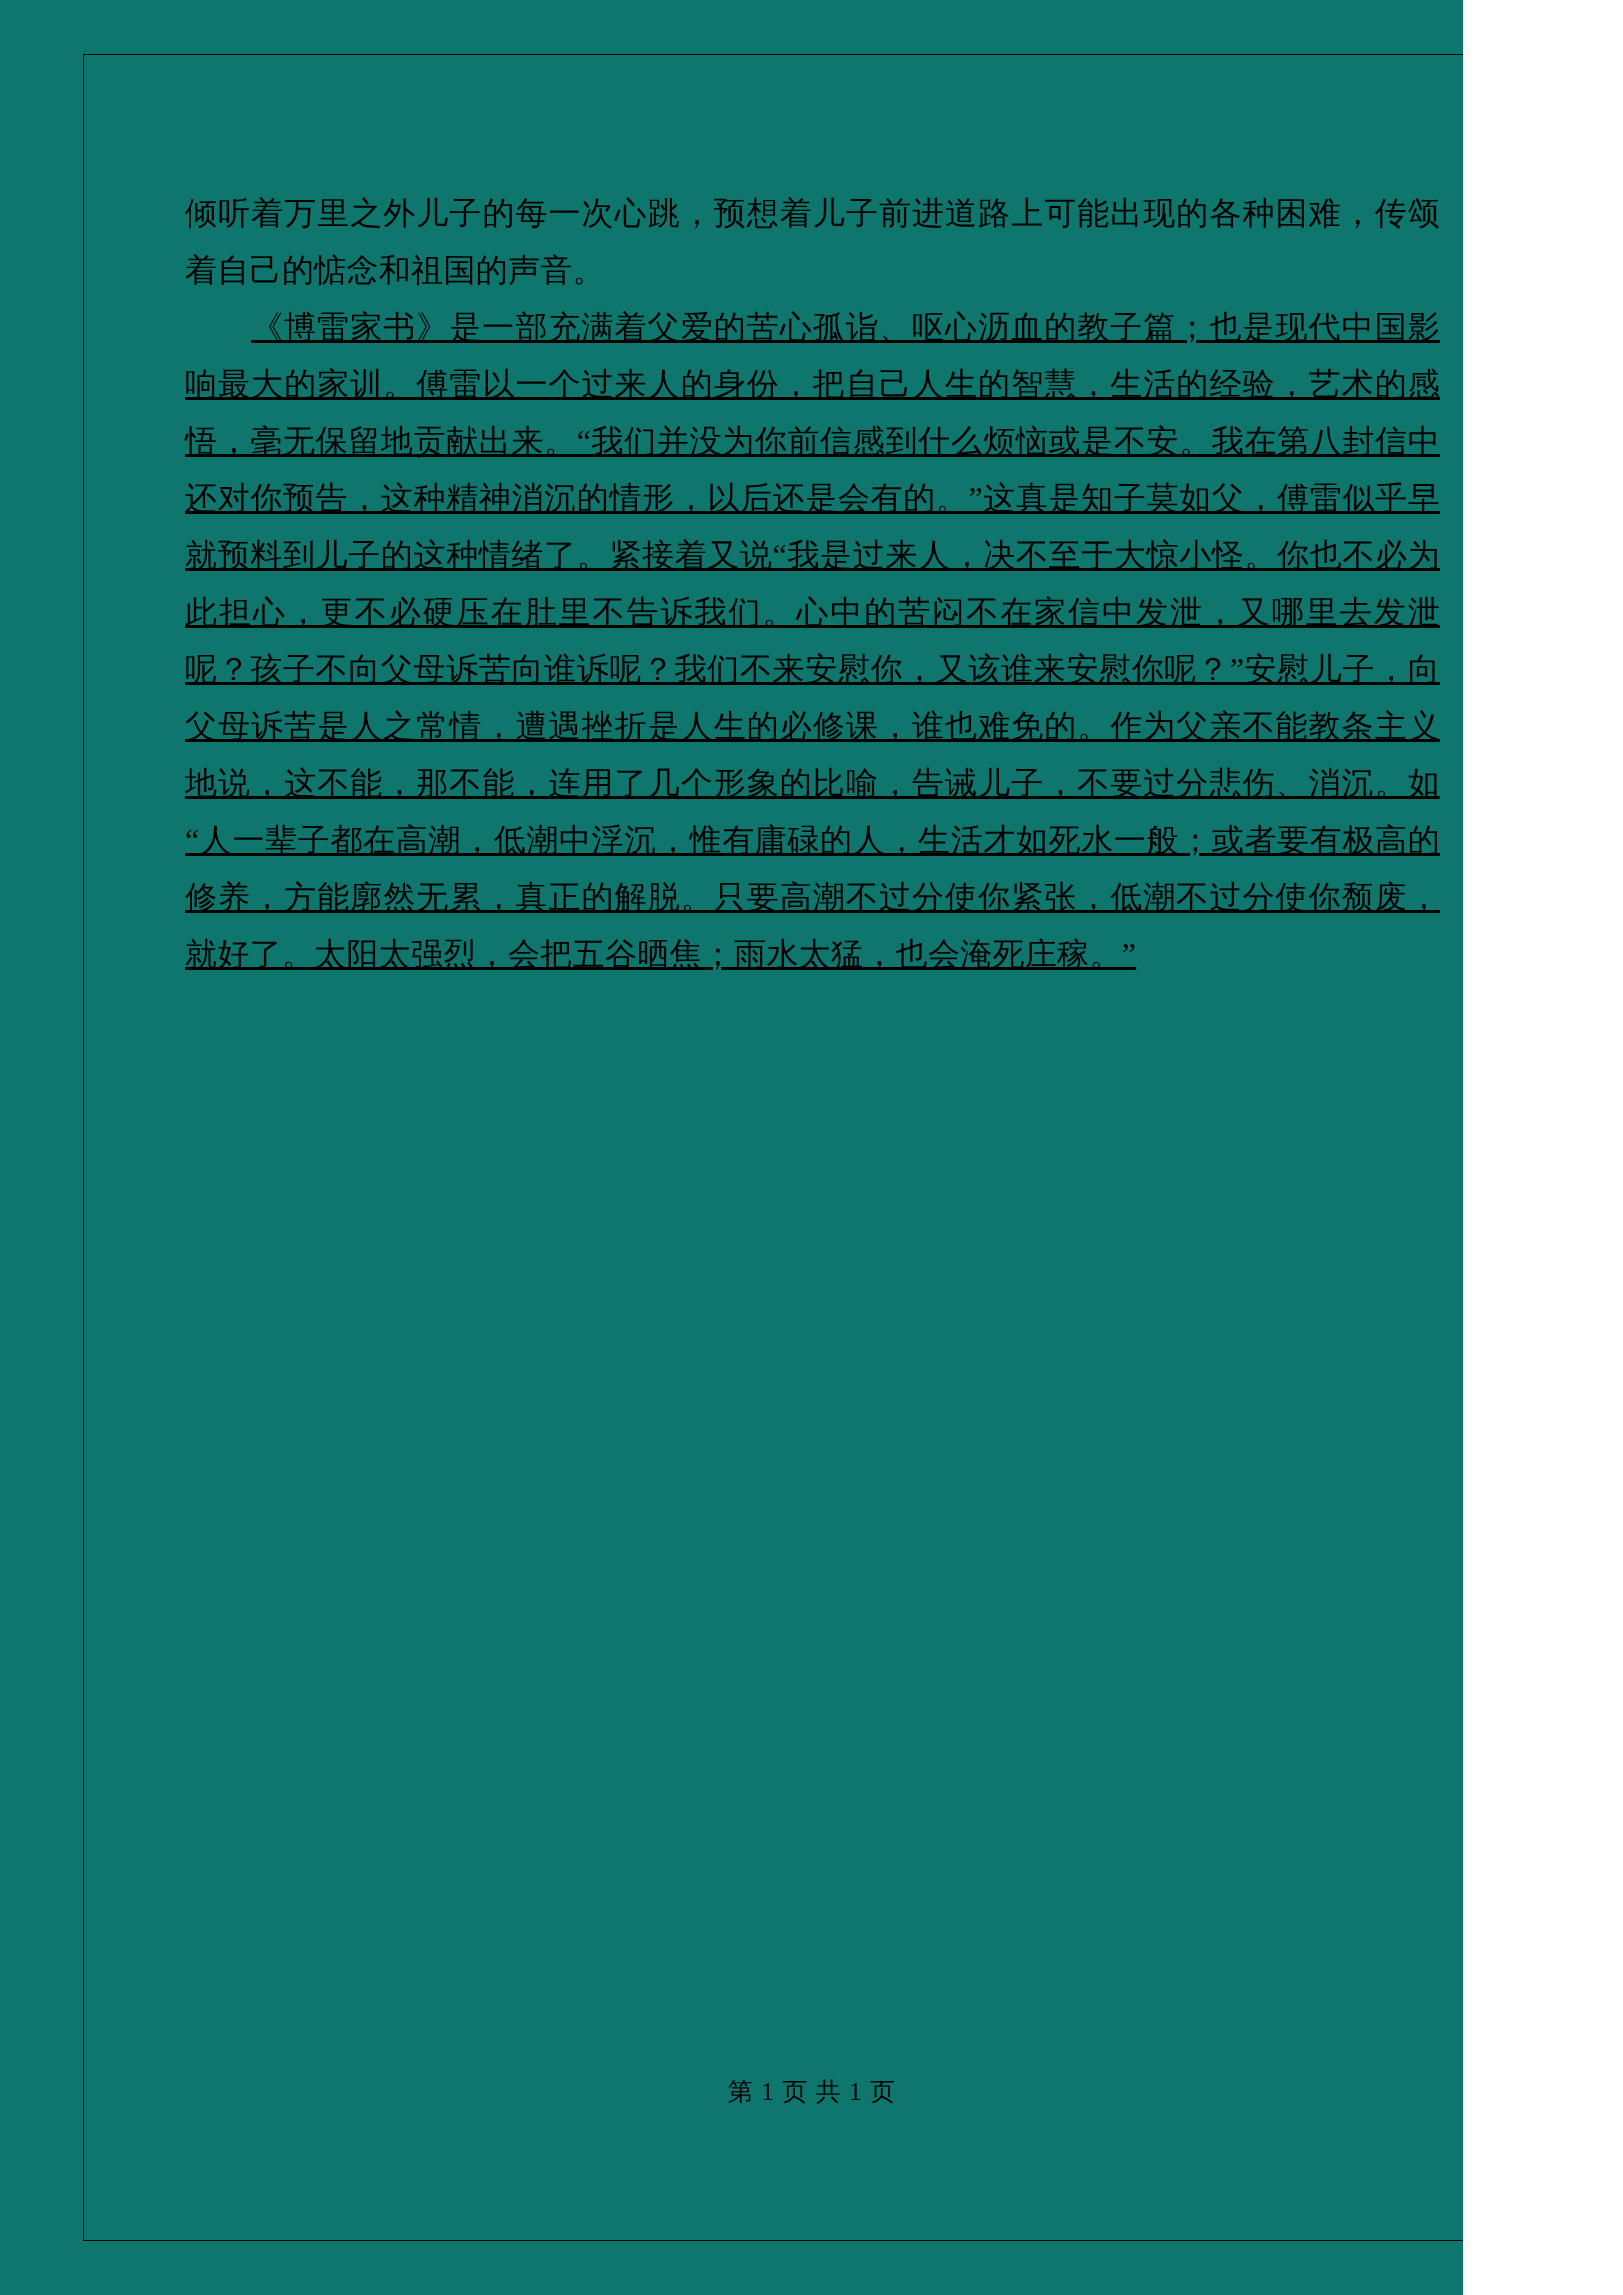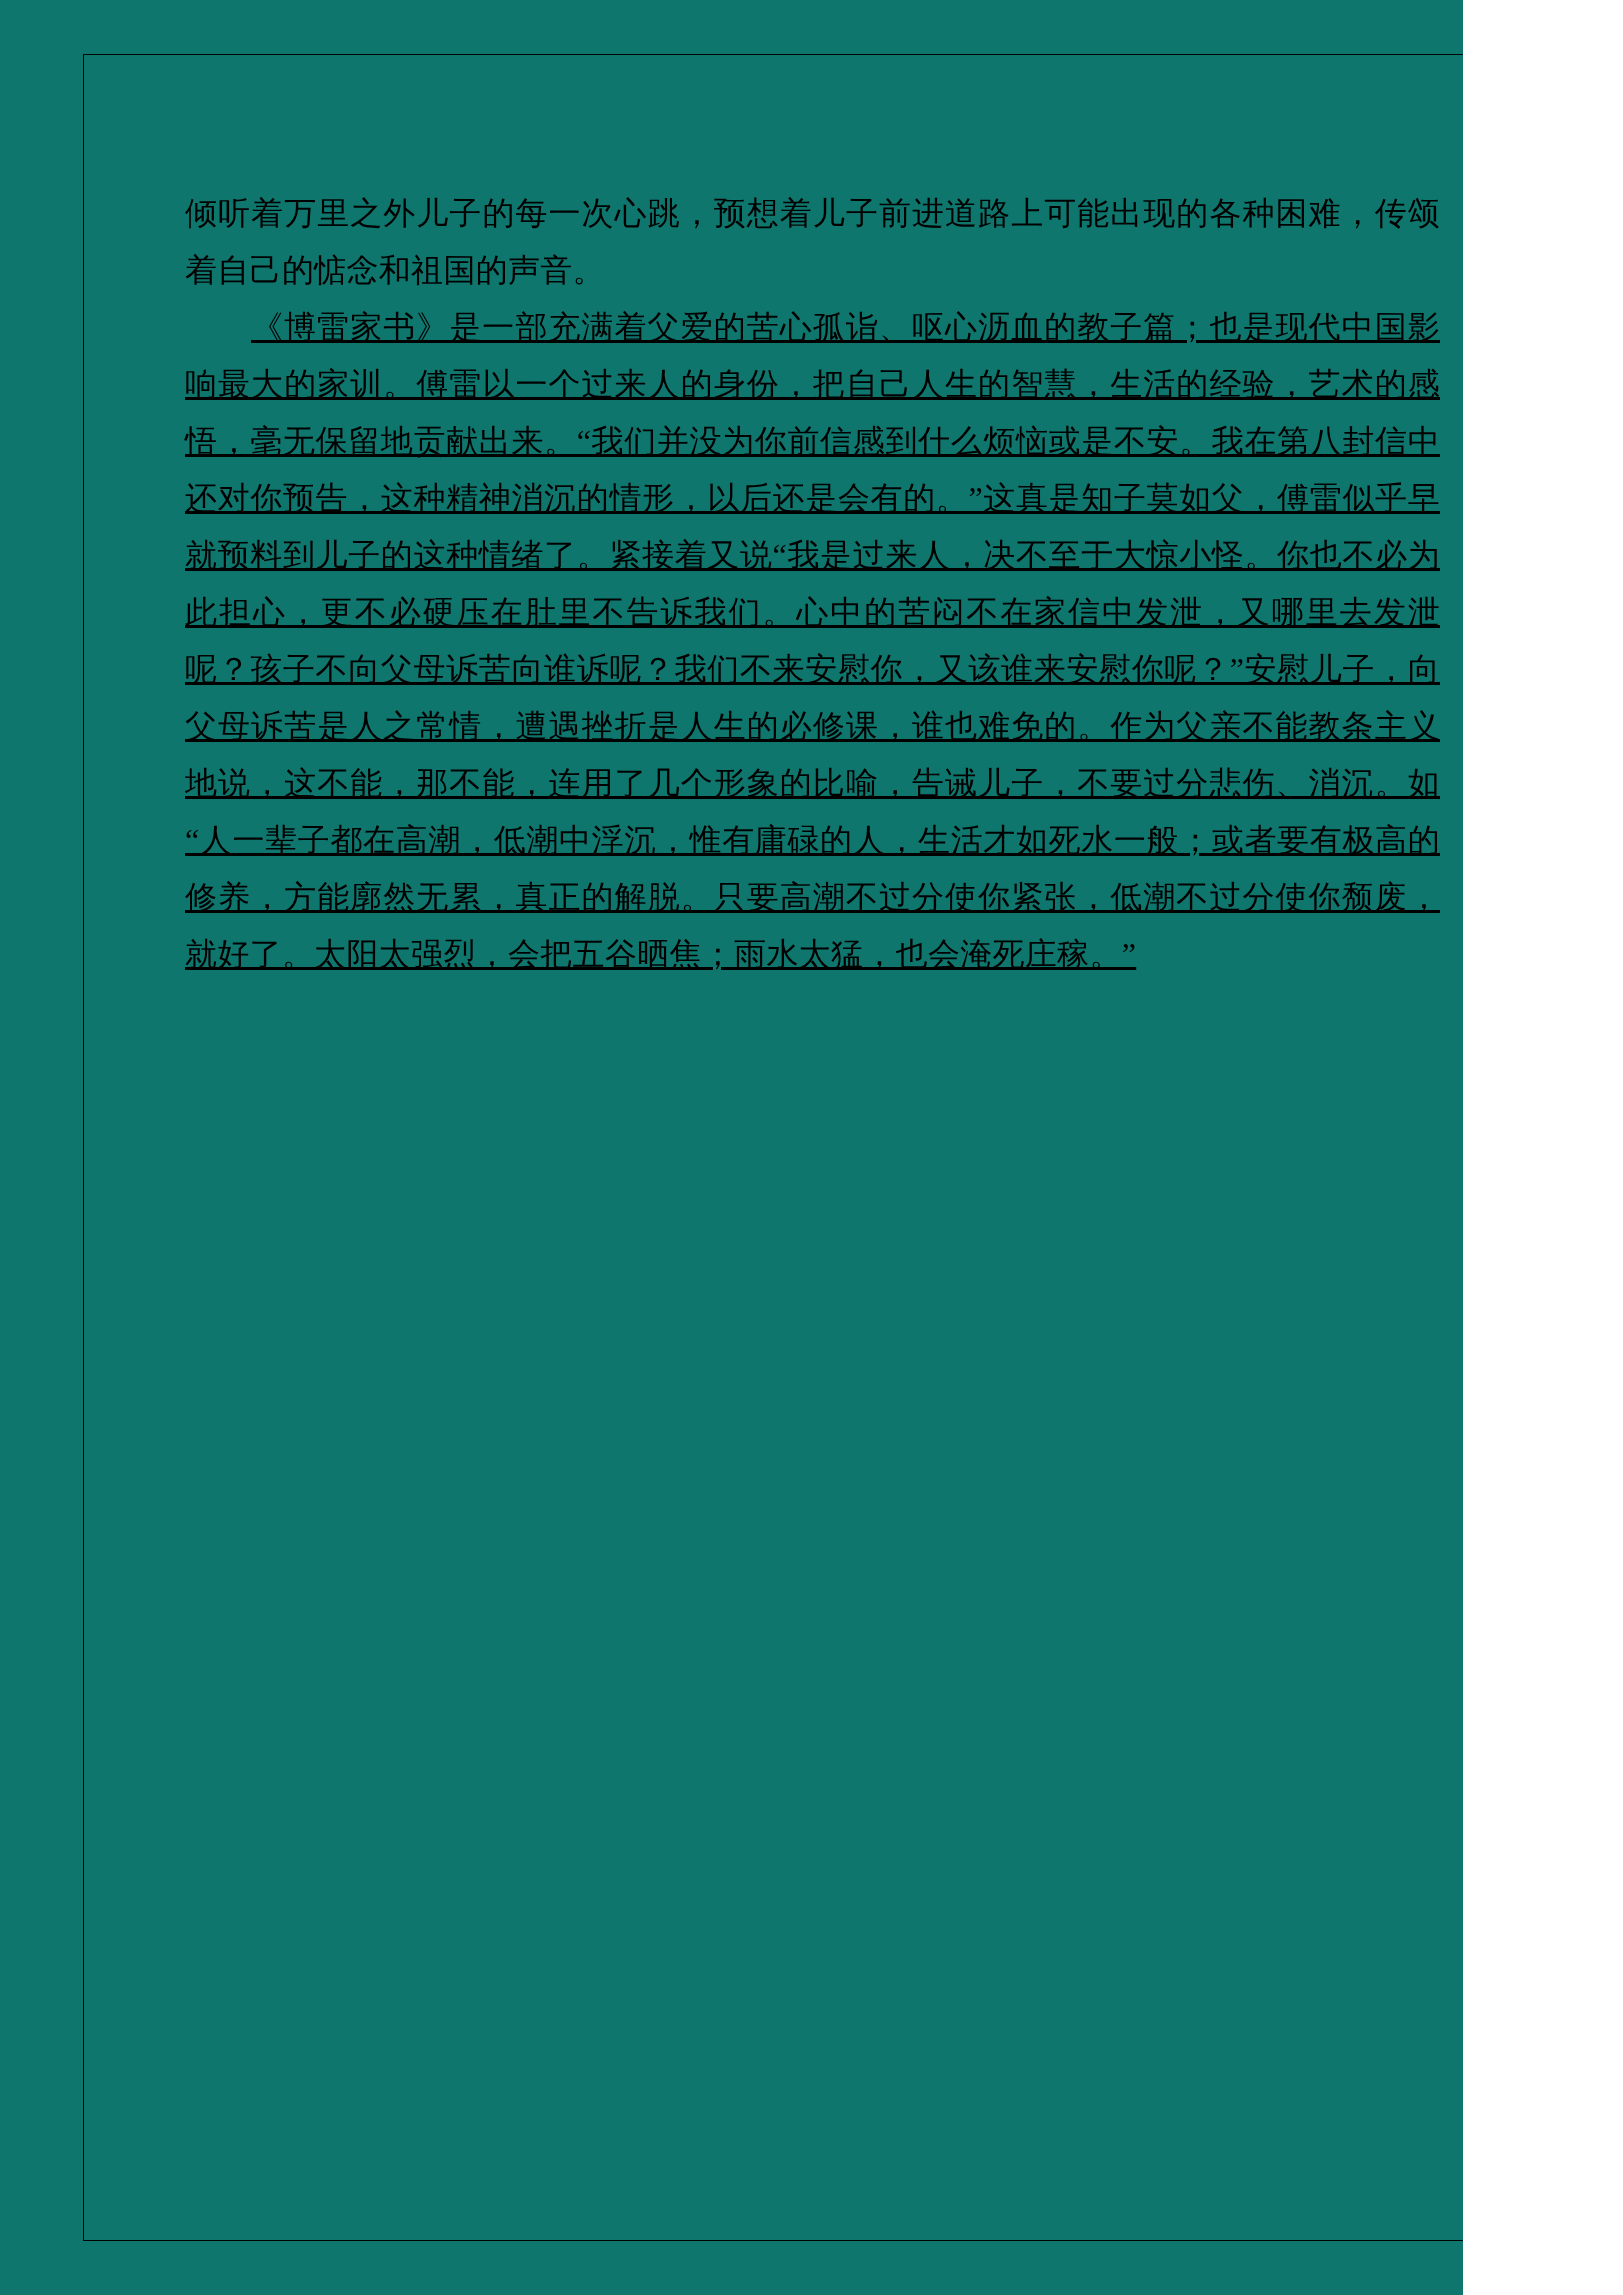--- a/index.html
+++ b/index.html
@@ -71,15 +71,16 @@
 
 <div class="page">
 
   <div class="page-border"></div>
 
   <div class="content">
     <p class="para">倾听着万里之外儿子的每一次心跳，预想着儿子前进道路上可能出现的各种困难，传颂着自己的惦念和祖国的声音。</p>
     <p class="para indent">《博雷家书》是一部充满着父爱的苦心孤诣、呕心沥血的教子篇；也是现代中国影响最大的家训。傅雷以一个过来人的身份，把自己人生的智慧，生活的经验，艺术的感悟，毫无保留地贡献出来。“我们并没为你前信感到什么烦恼或是不安。我在第八封信中还对你预告，这种精神消沉的情形，以后还是会有的。”这真是知子莫如父，傅雷似乎早就预料到儿子的这种情绪了。紧接着又说“我是过来人，决不至于大惊小怪。你也不必为此担心，更不必硬压在肚里不告诉我们。心中的苦闷不在家信中发泄，又哪里去发泄呢？孩子不向父母诉苦向谁诉呢？我们不来安慰你，又该谁来安慰你呢？”安慰儿子，向父母诉苦是人之常情，遭遇挫折是人生的必修课，谁也难免的。作为父亲不能教条主义地说，这不能，那不能，连用了几个形象的比喻，告诫儿子，不要过分悲伤、消沉。如“人一辈子都在高潮，低潮中浮沉，惟有庸碌的人，生活才如死水一般；或者要有极高的修养，方能廓然无累，真正的解脱。只要高潮不过分使你紧张，低潮不过分使你颓废，就好了。太阳太强烈，会把五谷晒焦；雨水太猛，也会淹死庄稼。”</p>
   </div>
 
+  <div class="footer">第 1 页   共 1 页</div>
 
 </div>
 
 
 </body></html>

